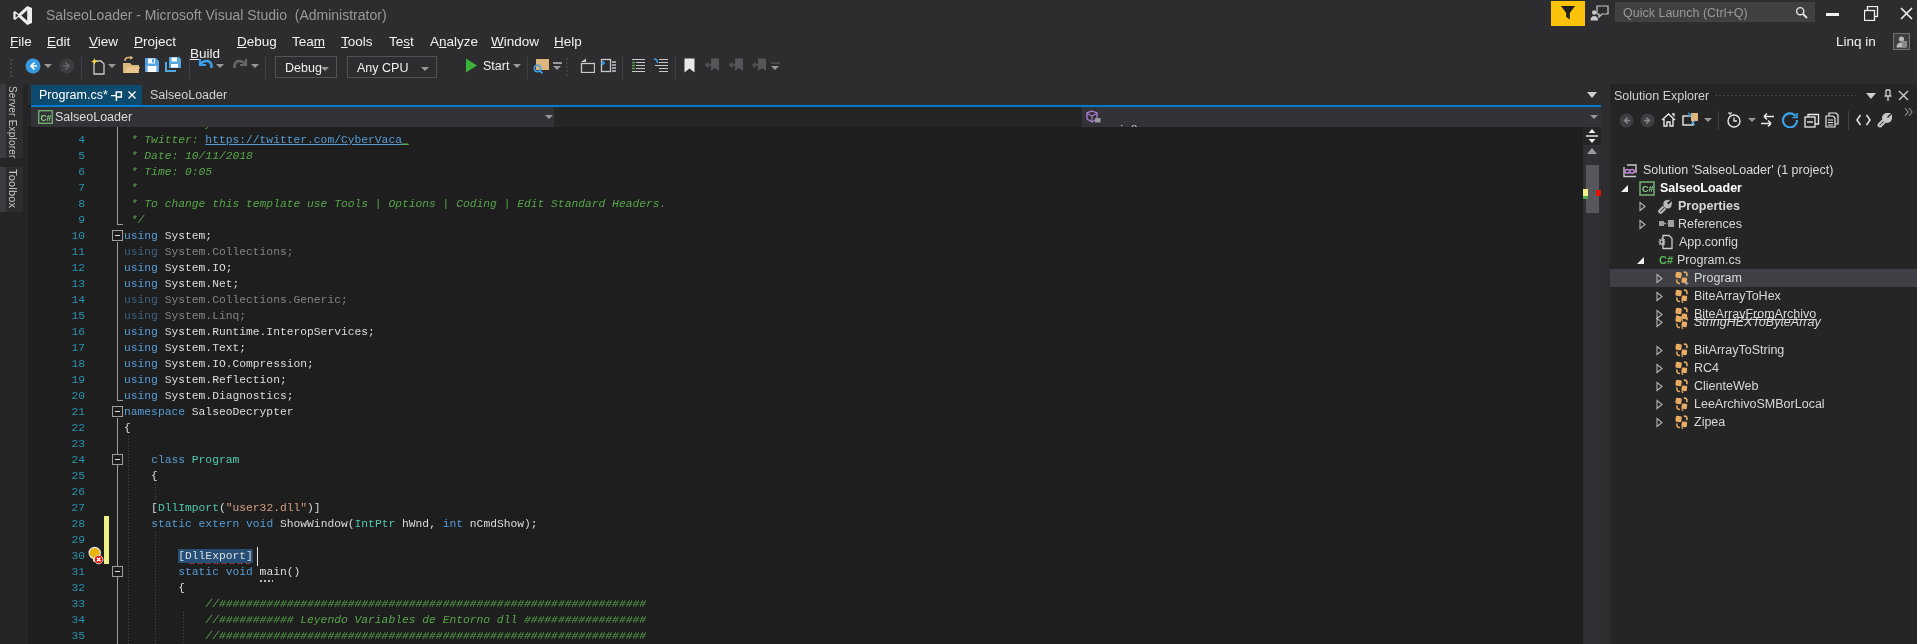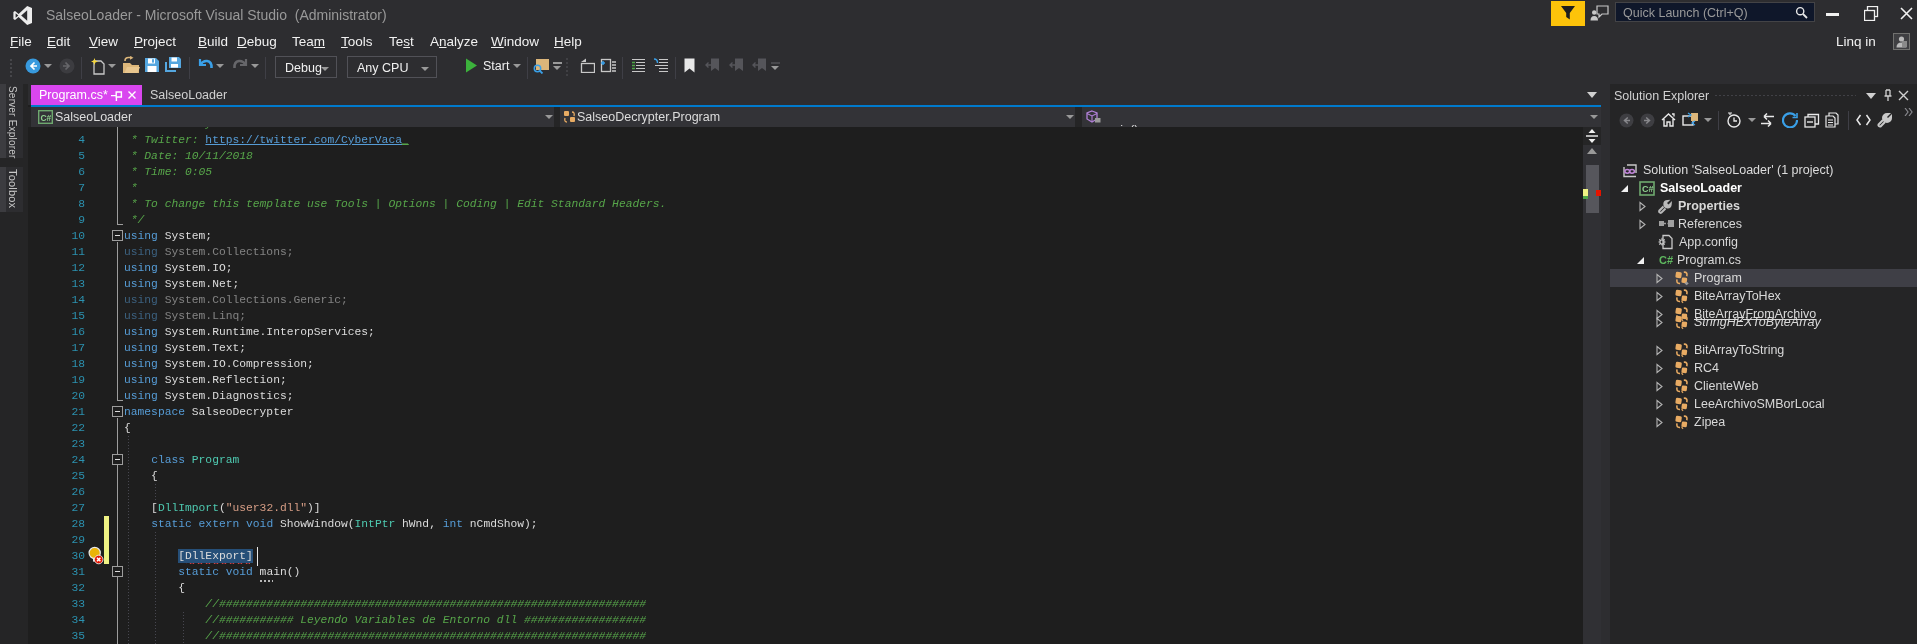--- a/index.html
+++ b/index.html
@@ -18,21 +18,21 @@
   .tsep { position:absolute; top:3px; width:1px; height:22px; background:#3f3f46; }
   .combo { position:absolute; top:2px; height:22px; background:#2d2d30; border:1px solid #515157; color:#f1f1f1; font-size:12.5px; }
   .combo span { position:absolute; left:9px; top:4px; }
   .caret { position:absolute; width:0; height:0; border-left:4px solid transparent; border-right:4px solid transparent; border-top:4px solid #999999; }
   
   #sidebar { left:0; top:84px; width:28px; height:560px; background:#252526; }
   .vtab { position:absolute; left:7px; color:#c8c8c8; font-size:10.3px; writing-mode:vertical-rl; letter-spacing:.2px; }
   #editor-bg { left:28px; top:84px; width:1573px; height:560px; background:#1e1e1e; }
   
   #tabstrip { left:28px; top:84px; width:1573px; height:21px; background:#2d2d30; }
-  #tab-active { position:absolute; left:3px; top:1px; width:111px; height:20px; background:#d946ef; color:#ffffff; font-size:12.5px; }
+  #tab-active { position:absolute; left:3px; top:1px; width:111px; height:20px; background:#0c4a6e; color:#ffffff; font-size:12.5px; }
   #tab-inactive { position:absolute; left:120px; top:1px; width:100px; height:20px; color:#d0d0d0; font-size:12.5px; }
   #blue-line { left:31px; top:105px; width:1570px; height:2px; background:#007acc; }
   
   #breadcrumb { left:28px; top:107px; width:1573px; height:20px; background:#252526; }
   .bc-cell { position:absolute; top:0; height:20px; background:#333337; color:#dcdcdc; font-size:12.5px; }
   
   #code-clip { left:28px; top:127px; width:1555px; height:517px; background:#1e1e1e; overflow:hidden; }
   #lnums { position:absolute; left:25px; top:-11px; width:32px; text-align:right;
            font-family:"Liberation Mono", monospace; font-size:11.3px; line-height:16px; color:#2b91af; white-space:pre; }
   #codelines { position:absolute; left:96px; top:-11px;
@@ -65,21 +65,21 @@
 </svg>
 <div class="abs" style="left:1551px;top:1px;width:34px;height:25px;background:#fdc30a;"></div>
 <svg class="abs" style="left:1560px;top:5px;" width="16" height="16" viewBox="0 0 16 16">
 <path d="M1 1 H15 L9.8 8 V14.5 L6.2 12 V8 Z" fill="#1e1e1e"></path>
 </svg>
 <svg class="abs" style="left:1590px;top:5px;" width="19" height="17" viewBox="0 0 19 17">
 <path d="M7 1 H18 V9 H12 L9 12 V9 H7 Z" fill="none" stroke="#c8c8c8" stroke-width="1.2"></path>
 <circle cx="4.2" cy="7.5" r="2.2" fill="#c8c8c8"></circle>
 <path d="M0.5 15.5 Q0.5 11 4.2 11 Q8 11 8 15.5 Z" fill="#c8c8c8"></path>
 </svg>
-<div class="abs" style="left:1615px;top:2px;width:200px;height:20px;background:#0f172a;border:1px solid #434346;">
+<div class="abs" style="left:1615px;top:2px;width:200px;height:20px;background:#404040;border:1px solid #434346;">
   <span style="position:absolute;left:7px;top:3px;color:#999;font-size:12.5px;">Quick Launch (Ctrl+Q)</span>
   <svg style="position:absolute;right:6px;top:3px;" width="13" height="13" viewBox="0 0 13 13">
   <circle cx="5.2" cy="5.2" r="3.6" fill="none" stroke="#e8e8e8" stroke-width="1.4"></circle>
   <path d="M8 8 L12 12" stroke="#e8e8e8" stroke-width="1.8"></path>
     </svg>
 </div>
 <div class="abs" style="left:1826px;top:13px;width:13px;height:3px;background:#f1f1f1;"></div>
 <svg class="abs" style="left:1864px;top:6px;" width="15" height="15" viewBox="0 0 15 15">
 <rect x="3.5" y="0.5" width="10" height="10" fill="none" stroke="#f1f1f1" stroke-width="1.3"></rect>
 <rect x="0.5" y="4.5" width="10" height="10" fill="#2d2d30" stroke="#f1f1f1" stroke-width="1.3"></rect>
@@ -89,21 +89,21 @@
 </svg>
 
 <div class="abs" id="vslogo" style="left:13px;top:7px;"></div>
 <div class="abs" id="title-text">SalseoLoader - Microsoft Visual Studio&nbsp; (Administrator)</div>
 
 <div id="menubar" class="abs">
     <span class="menu-item" style="left:10px;"><u>F</u>ile</span>
     <span class="menu-item" style="left:47px;"><u>E</u>dit</span>
     <span class="menu-item" style="left:89px;"><u>V</u>iew</span>
     <span class="menu-item" style="left:134px;"><u>P</u>roject</span>
-    <span class="menu-item" style="left:198px;"><u>B</u>uild</span>
+    <span class="menu-item" style="left:190px;margin-top:12px;"><u>B</u>uild</span>
     <span class="menu-item" style="left:237px;"><u>D</u>ebug</span>
     <span class="menu-item" style="left:292px;">Tea<u>m</u></span>
     <span class="menu-item" style="left:341px;"><u>T</u>ools</span>
     <span class="menu-item" style="left:389px;">Te<u>s</u>t</span>
     <span class="menu-item" style="left:430px;">A<u>n</u>alyze</span>
     <span class="menu-item" style="left:491px;"><u>W</u>indow</span>
     <span class="menu-item" style="left:554px;"><u>H</u>elp</span>
     <span class="menu-item" style="left:1836px;">Linq in</span>
     <svg class="abs" style="left:1893px;top:3px;" width="17" height="17" viewBox="0 0 17 17">
 <rect x="0.5" y="0.5" width="16" height="16" fill="#3f3f42" stroke="#71716f"></rect>
@@ -249,29 +249,20 @@
 
 <div id="blue-line" class="abs"></div>
 <div id="breadcrumb" class="abs">
   <div class="bc-cell" style="left:3px;width:523px;">
     <svg style="position:absolute;left:7px;top:3px;" width="15" height="14" viewBox="0 0 15 14">
       <rect x="0.7" y="0.7" width="13.6" height="12.6" fill="none" stroke="#6fa96f" stroke-width="1.4"></rect>
       <text x="2.4" y="10.5" font-size="8.5" font-family="Liberation Sans" fill="#8fd18f" font-weight="bold">C#</text>
     </svg>
     <span style="position:absolute;left:24px;top:3px;">SalseoLoader</span>
     <div class="caret" style="left:514px;top:8px;"></div>
-  </div>
-  <div class="bc-cell" style="left:532px;width:515px;">
-    <svg style="position:absolute;left:3px;top:3px;" width="14" height="14" viewBox="0 0 14 14">
-      <rect x="1" y="1" width="5" height="5" rx="1" fill="#e8ab63"></rect>
-      <rect x="7" y="7" width="5" height="5" rx="1" fill="#e8ab63"></rect>
-      <path d="M9 2 Q12 2 11 6 M4 12 Q1 12 2 8" fill="none" stroke="#e8ab63" stroke-width="1.3"></path>
-    </svg>
-    <span style="position:absolute;left:17px;top:3px;">SalseoDecrypter.Program</span>
-    <div class="caret" style="left:506px;top:8px;"></div>
   </div>
   <div class="bc-cell" style="left:1054px;width:519px;">
     <svg style="position:absolute;left:4px;top:3px;" width="15" height="14" viewBox="0 0 15 14">
       <path d="M6 1 L11 3 V9 L6 12 L1 9 V3 Z" fill="none" stroke="#b180d7" stroke-width="1.3"></path>
       <path d="M1 3.5 L6 6 L11 3.5 M6 6 V12" stroke="#b180d7" stroke-width="1.1" fill="none"></path>
       <rect x="9" y="8" width="5.5" height="4.5" fill="#9a9a9a"></rect>
     </svg>
     <span style="position:absolute;left:21px;top:16px;">main()</span>
     <div class="caret" style="left:508px;top:8px;"></div>
   </div>

